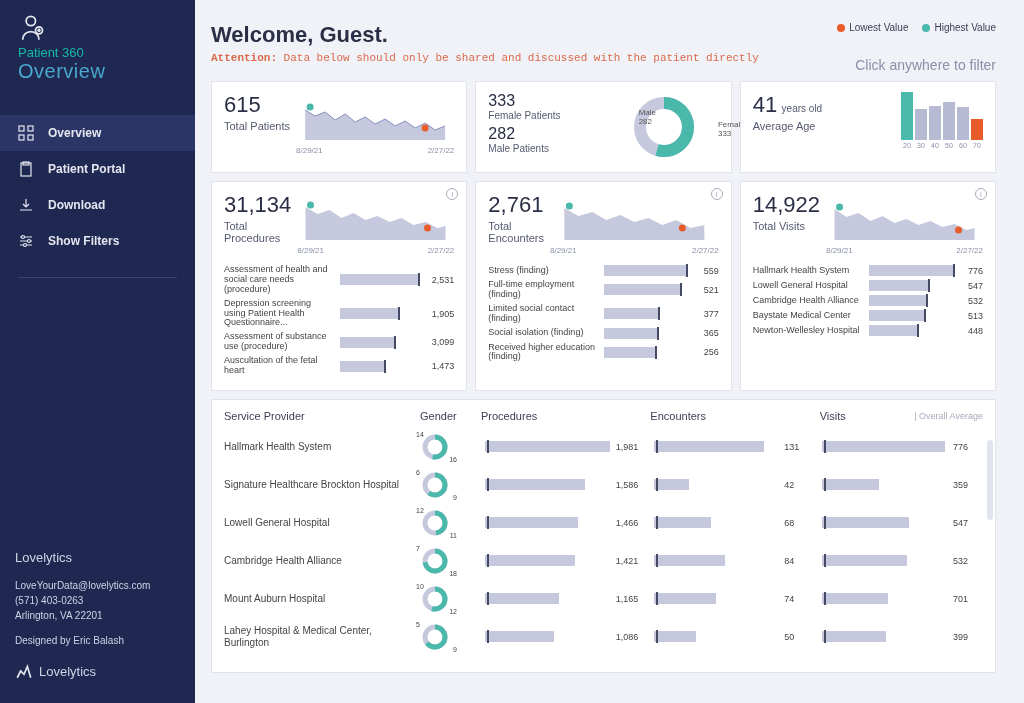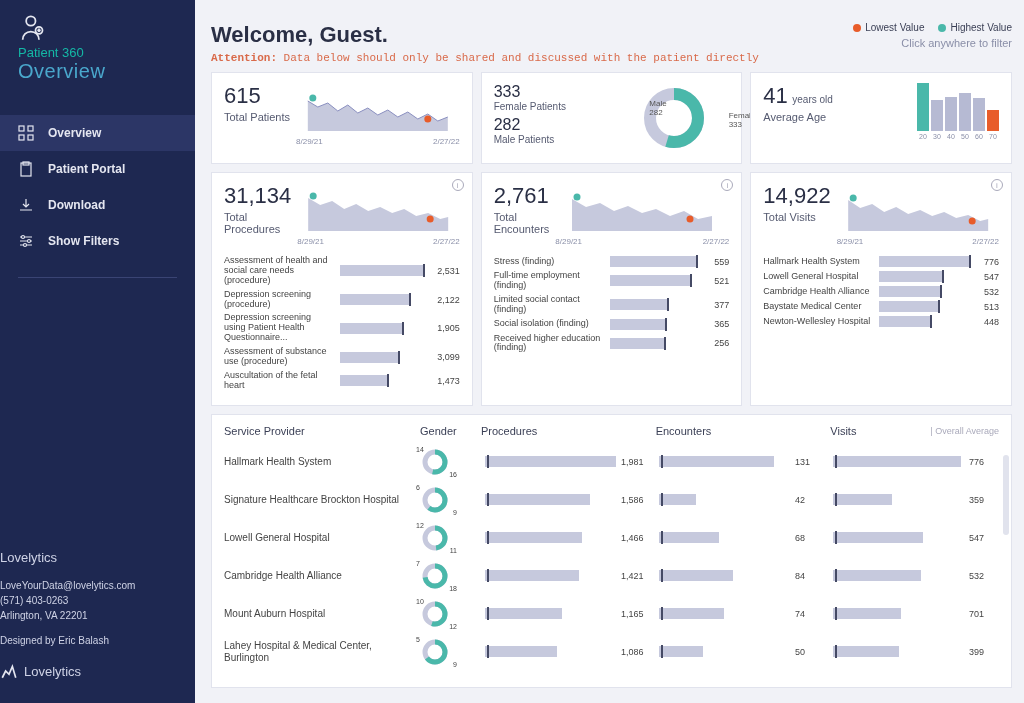--- a/index.html
+++ b/index.html
@@ -9,36 +9,36 @@
 .sidebar { width: 195px; background: #1e2851; color: #e4e6f0; display: flex; flex-direction: column; padding: 14px 0 10px 0; font-size: 12px; }
 .logo { padding: 0 18px 10px 18px; }
 .logo svg { width: 28px; height: 28px; }
 .brand1 { color: #14b8a6; font-size: 13px; }
 .brand2 { color: #4aa7cc; font-size: 20px; font-weight: 300; letter-spacing: 0.5px; }
 .nav { margin-top: 22px; }
 .nav-item { display: flex; align-items: center; gap: 14px; padding: 10px 18px; cursor: pointer; font-size: 12px; font-weight: 600; }
 .nav-item.active { background: #2c3666; }
 .nav-item svg { width: 16px; height: 16px; flex-shrink: 0; }
 .divider { border-top: 1px solid #3a4474; margin: 18px 18px; }
-.footer { margin-top: auto; padding: 0 18px 12px 0; font-size: 10px; color: #cfd3e6; line-height: 1.5; }
+.footer { margin-top: auto; padding: 0 18px 12px 15px; font-size: 10px; color: #cfd3e6; line-height: 1.5; }
 .footer .company { font-size: 13px; margin-bottom: 10px; font-weight: 400; }
 .footer-logo { display: flex; align-items: center; gap: 6px; margin-top: 14px; font-size: 13px; }
 
 
-.main { flex: 1; padding: 22px 12px 10px 16px; overflow: hidden; border-radius: 9px; }
+.main { flex: 1; padding: 22px 28px 10px 16px; overflow: hidden; border-radius: 9px; }
 .header { display: flex; justify-content: space-between; align-items: flex-start; margin-bottom: 8px; }
 .welcome { font-size: 22px; font-weight: 700; color: #2a2f45; }
 .attention { font-size: 11px; color: #d96a4a; margin-top: 4px; font-family: Liberation Mono, monospace; }
 .attn-pre { font-weight: 700; }
 .legend { font-size: 10px; color: #3a3f55; display: flex; flex-direction: column; align-items: flex-end; gap: 4px; }
 .legend-row { display: flex; gap: 14px; }
 .legend-dot { display: inline-block; width: 8px; height: 8px; border-radius: 50%; margin-right: 4px; vertical-align: middle; }
 .legend-dot.low { background: #e85c2a; }
 .legend-dot.high { background: #4ab8aa; }
-.filter-hint { color: #8a8fa8; font-size: 11px; }
+.filter-hint { color: #8a8fa8; font-size: 14px; margin-top: 20px; }
 
 .grid { display: grid; grid-template-columns: 1fr 1fr 1fr; gap: 8px; }
 .card { background: #fff; border: 1px solid #e1e3ed; padding: 10px 12px; position: relative; }
 .card-top { display: flex; align-items: flex-start; gap: 6px; }
 .kpi-block { flex-shrink: 0; }
 .kpi-value { font-size: 22px; font-weight: 400; color: #2a2f45; }
 .kpi-label { font-size: 11px; color: #555a70; margin-top: 2px; }
 .spark { flex: 1; }
 .date-row { display: flex; justify-content: space-between; font-size: 8px; color: #8a8fa8; margin-top: 2px; }
 .info-icon { position: absolute; top: 6px; right: 8px; width: 12px; height: 12px; border: 1px solid #aab; border-radius: 50%; font-size: 8px; color: #aab; text-align: center; line-height: 11px; }
@@ -260,28 +260,20 @@
       <div class="barlist" id="list-proc">
           <div class="barrow">
             <div class="label">Assessment of health and social care needs (procedure)</div>
             <div class="barwrap">
               <div class="bar" style="width: 97.3462%;"></div>
               <div class="marker"></div>
             </div>
             <div class="val">2,531</div>
           </div>
           <div class="barrow">
-            <div class="label">Depression screening (procedure)</div>
-            <div class="barwrap">
-              <div class="bar" style="width: 81.6154%;"></div>
-              <div class="marker"></div>
-            </div>
-            <div class="val">2,122</div>
-          </div>
-          <div class="barrow">
             <div class="label">Depression screening using Patient Health Questionnaire...</div>
             <div class="barwrap">
               <div class="bar" style="width: 73.2692%;"></div>
               <div class="marker"></div>
             </div>
             <div class="val">1,905</div>
           </div>
           <div class="barrow">
             <div class="label">Assessment of substance use (procedure)</div>
             <div class="barwrap">

